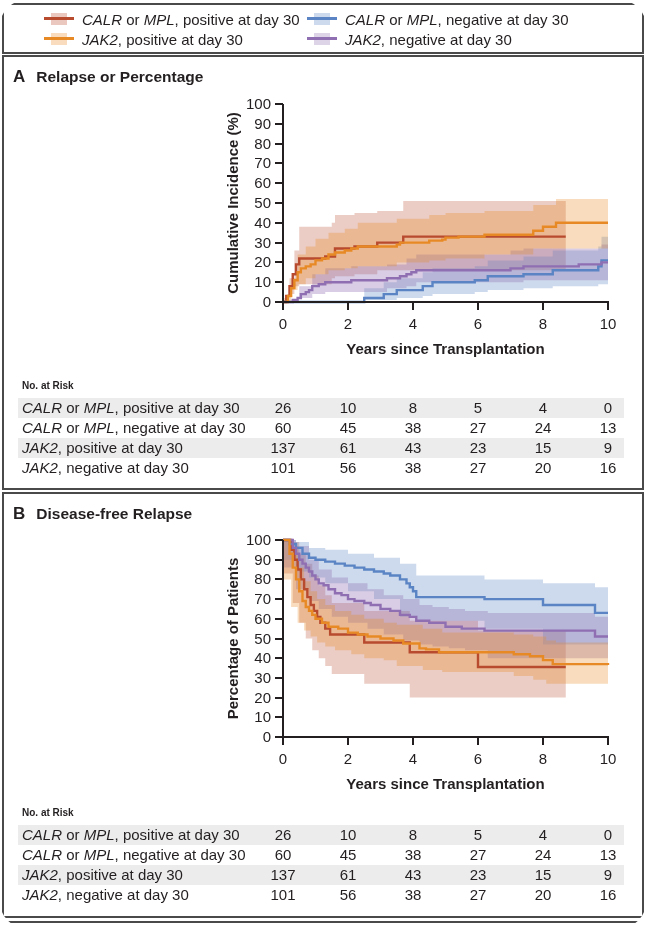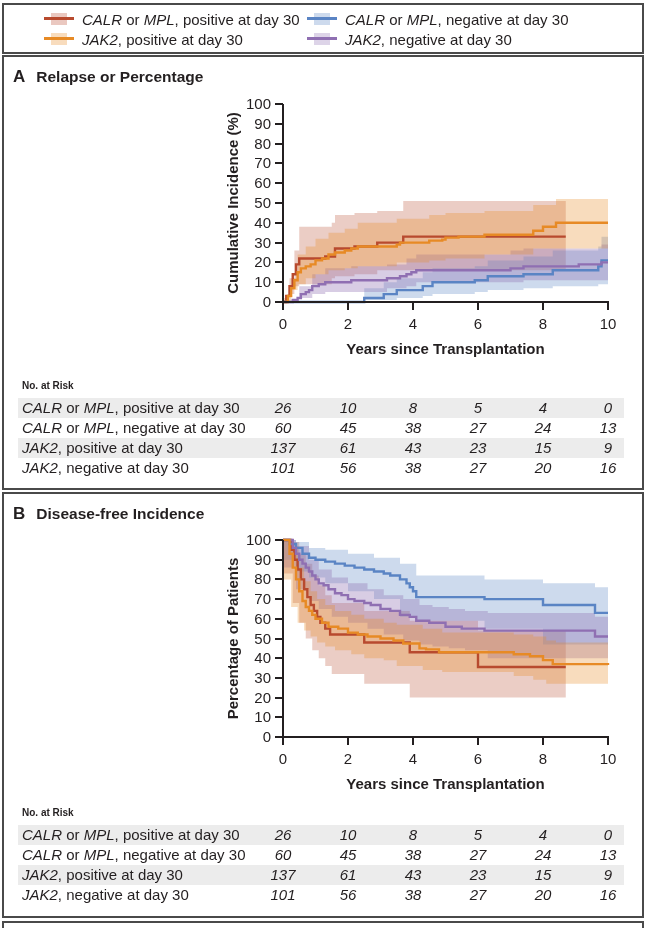--- a/index.html
+++ b/index.html
@@ -1,37 +1,37 @@
 <!DOCTYPE html>
 <html><head>
 <meta charset="utf-8">
 <style>
   html,body{margin:0;padding:0;background:#fff;}
   .fig{position:relative;width:646px;height:928px;background:#fff;overflow:hidden;
-       font-family:"Liberation Sans",sans-serif;color:#231f20;}
+       font-family:"Liberation Sans",sans-serif;color:#231f20;border-radius:26px;}
   .box{position:absolute;left:2px;width:642px;border:2px solid #4a4a4a;background:#fff;box-sizing:border-box;}
   .legend-box{top:3px;height:51px;}
   .legend-grid{display:grid;grid-template-columns:263px auto;grid-template-rows:20px 20px;
        grid-auto-flow:column;padding:4px 0 0 40px;}
   .legend-item{display:flex;align-items:center;gap:8px;font-size:15px;white-space:nowrap;}
   .marker{position:relative;width:30px;height:14px;flex:0 0 30px;}
   .marker .band{position:absolute;left:7px;top:1px;width:16px;height:12px;opacity:.3;}
   .marker .line{position:absolute;left:0;top:5px;width:30px;height:3px;}
   .it{font-style:italic;}
   .panel-title{position:absolute;top:10px;left:9px;white-space:nowrap;}
   .panel-letter{font-weight:bold;font-size:17px;}
   .panel-name{font-weight:bold;font-size:15.5px;margin-left:11px;}
   .chart-host{position:absolute;inset:0;}
   .chart-host svg{position:absolute;top:0;left:0;}
   .risk-table{position:absolute;left:0;width:638px;}
   .risk-title{position:absolute;left:18px;top:0;font-weight:bold;font-size:10px;}
   .risk-row{position:absolute;left:14px;width:606px;height:20px;font-size:15px;line-height:20px;}
   .risk-row.shaded{background:#ececec;}
   .risk-label{position:absolute;left:4px;white-space:nowrap;}
-  .risk-val{position:absolute;width:50px;text-align:center;font-style:italic;}
+  .risk-val{position:absolute;width:50px;text-align:center;}
 </style>
 </head>
 <body>
 
 <div class="fig">
 
   <div class="box legend-box">
     <div class="legend-grid">
         <div class="legend-item">
           <span class="marker">
@@ -154,21 +154,21 @@
           <span class="risk-val" style="left: 370px;">38</span>
           <span class="risk-val" style="left: 435px;">27</span>
           <span class="risk-val" style="left: 500px;">20</span>
           <span class="risk-val" style="left: 565px;">16</span>
         </div>
       </div>
   </div>
 
   <div class="box" style="top:492px;height:426px">
     <div class="panel-title">
-      <span class="panel-letter">B</span><span class="panel-name">Disease-free Incidence</span>
+      <span class="panel-letter">B</span><span class="panel-name">Disease-free Relapse</span>
     </div>
     <div class="chart-host">
         <svg width="638" height="422">
           <path d="M279 46L288.75 46L288.75 47.97L295.25 47.97L295.25 59.78999999999999L301.75 59.78999999999999L301.75 69.63999999999999L308.25 69.63999999999999L308.25 81.46000000000001L314.75 81.46000000000001L314.75 91.31L321.25 91.31L321.25 101.16L327.75 101.16L327.75 109.03999999999999L360.25 109.03999999999999L360.25 116.92L405.75 116.92L405.75 126.77L474 126.77L474 136.62L561.75 136.62L561.75 136.62L561.75 203.6L474 203.6L474 203.6L405.75 203.6L405.75 189.81L360.25 189.81L360.25 179.96L327.75 179.96L327.75 172.07999999999998L321.25 172.07999999999998L321.25 164.2L314.75 164.2L314.75 156.32L308.25 156.32L308.25 144.5L301.75 144.5L301.75 128.74L295.25 128.74L295.25 109.03999999999999L288.75 109.03999999999999L288.75 79.49000000000001L279 79.49000000000001L279 46Z" fill="#b84a2e" fill-opacity="0.28" stroke="none"></path>
           <path d="M279 46L292 46L292 47.97L305 47.97L305 53.879999999999995L321.25 53.879999999999995L321.25 55.849999999999994L344 55.849999999999994L344 59.78999999999999L370 59.78999999999999L370 63.72999999999999L396 63.72999999999999L396 69.63999999999999L412.25 69.63999999999999L412.25 81.46000000000001L480.5 81.46000000000001L480.5 85.4L539 85.4L539 89.34L591 89.34L591 93.28L604 93.28L604 93.28L604 150.41L591 150.41L591 150.41L539 150.41L539 134.65L480.5 134.65L480.5 126.77L412.25 126.77L412.25 122.83L396 122.83L396 105.1L370 105.1L370 97.22L344 97.22L344 89.34L321.25 89.34L321.25 83.43L305 83.43L305 77.52000000000001L292 77.52000000000001L292 65.69999999999999L279 65.69999999999999L279 46Z" fill="#5a84c4" fill-opacity="0.3" stroke="none"></path>
           <path d="M279 46L292 46L292 51.91L305 51.91L305 65.69999999999999L314.75 65.69999999999999L314.75 75.55000000000001L327.75 75.55000000000001L327.75 83.43L344 83.43L344 89.34L363.5 89.34L363.5 95.25L379.75 95.25L379.75 101.16L399.25 101.16L399.25 105.1L415.5 105.1L415.5 111.00999999999999L428.5 111.00999999999999L428.5 112.97999999999999L444.75 112.97999999999999L444.75 114.94999999999999L461 114.94999999999999L461 116.92L483.75 116.92L483.75 118.89L591 118.89L591 122.83L604 122.83L604 122.83L604 164.2L591 164.2L591 164.2L483.75 164.2L483.75 156.32L461 156.32L461 154.35L444.75 154.35L444.75 152.38L428.5 152.38L428.5 150.41L415.5 150.41L415.5 146.47L399.25 146.47L399.25 140.56L379.75 140.56L379.75 134.65L363.5 134.65L363.5 128.74L344 128.74L344 122.83L327.75 122.83L327.75 114.94999999999999L314.75 114.94999999999999L314.75 107.07L305 107.07L305 95.25L292 95.25L292 73.58000000000001L279 73.58000000000001L279 46Z" fill="#8f6fb2" fill-opacity="0.35" stroke="none"></path>
           <path d="M279 46L287.125 46L287.125 53.879999999999995L293.625 53.879999999999995L293.625 73.58000000000001L300.125 73.58000000000001L300.125 87.37L306.625 87.37L306.625 97.22L313.125 97.22L313.125 105.1L321.25 105.1L321.25 111.00999999999999L331 111.00999999999999L331 116.92L347.25 116.92L347.25 120.86L360.25 120.86L360.25 124.8L379.75 124.8L379.75 128.74L392.75 128.74L392.75 130.70999999999998L418.75 130.70999999999998L418.75 134.65L438.25 134.65L438.25 138.59L509.75 138.59L509.75 140.56L529.25 140.56L529.25 142.53L542.25 142.53L542.25 146.47L552 146.47L552 148.44L604 148.44L604 148.44L604 189.81L552 189.81L552 189.81L542.25 189.81L542.25 185.87L529.25 185.87L529.25 181.93L509.75 181.93L509.75 177.99L438.25 177.99L438.25 176.01999999999998L418.75 176.01999999999998L418.75 172.07999999999998L392.75 172.07999999999998L392.75 166.17000000000002L379.75 166.17000000000002L379.75 164.2L360.25 164.2L360.25 160.26L347.25 160.26L347.25 156.32L331 156.32L331 152.38L321.25 152.38L321.25 148.44L313.125 148.44L313.125 142.53L306.625 142.53L306.625 136.62L300.125 136.62L300.125 128.74L293.625 128.74L293.625 112.97999999999999L287.125 112.97999999999999L287.125 85.4L279 85.4L279 46Z" fill="#e78a25" fill-opacity="0.3" stroke="none"></path>
           <path d="M279 46L287.125 46L287.125 55.849999999999994L290.375 55.849999999999994L290.375 65.69999999999999L293.625 65.69999999999999L293.625 75.55000000000001L296.875 75.55000000000001L296.875 85.4L300.125 85.4L300.125 95.25L303.375 95.25L303.375 103.13L306.625 103.13L306.625 111.00999999999999L309.875 111.00999999999999L309.875 116.92L313.125 116.92L313.125 122.83L316.375 122.83L316.375 128.74L321.25 128.74L321.25 134.65L326.125 134.65L326.125 140.56L357 140.56L357 140.56L360.25 140.56L360.25 148.44L402.5 148.44L402.5 148.44L405.75 148.44L405.75 158.29000000000002L470.75 158.29000000000002L470.75 158.29000000000002L474 158.29000000000002L474 173.065L561.75 173.065L561.75 173.065" fill="none" stroke="#b84a2e" stroke-width="2.4"></path>
           <path d="M279 46L285.5 46L285.5 49.94L292 49.94L292 53.879999999999995L298.5 53.879999999999995L298.5 59.78999999999999L305 59.78999999999999L305 63.72999999999999L311.5 63.72999999999999L311.5 65.69999999999999L321.25 65.69999999999999L321.25 67.66999999999999L331 67.66999999999999L331 69.63999999999999L340.75 69.63999999999999L340.75 71.61000000000001L350.5 71.61000000000001L350.5 73.58000000000001L360.25 73.58000000000001L360.25 75.55000000000001L370 75.55000000000001L370 77.52000000000001L379.75 77.52000000000001L379.75 79.49000000000001L386.25 79.49000000000001L386.25 81.46000000000001L396 81.46000000000001L396 85.4L402.5 85.4L402.5 89.34L405.75 89.34L405.75 93.28L409 93.28L409 97.22L412.25 97.22L412.25 103.13L480.5 103.13L480.5 105.1L539 105.1L539 111.00999999999999L591 111.00999999999999L591 118.89L604 118.89L604 118.89" fill="none" stroke="#5a84c4" stroke-width="2.4"></path>
           <path d="M279 46L288.75 46L288.75 53.879999999999995L292 53.879999999999995L292 59.78999999999999L295.25 59.78999999999999L295.25 65.69999999999999L298.5 65.69999999999999L298.5 69.63999999999999L301.75 69.63999999999999L301.75 73.58000000000001L305 73.58000000000001L305 77.52000000000001L308.25 77.52000000000001L308.25 81.46000000000001L311.5 81.46000000000001L311.5 85.4L314.75 85.4L314.75 89.34L319.625 89.34L319.625 91.31L324.5 91.31L324.5 95.25L331 95.25L331 99.19L337.5 99.19L337.5 101.16L344 101.16L344 105.1L350.5 105.1L350.5 107.07L360.25 107.07L360.25 109.03999999999999L366.75 109.03999999999999L366.75 111.00999999999999L376.5 111.00999999999999L376.5 114.94999999999999L386.25 114.94999999999999L386.25 116.92L396 116.92L396 120.86L405.75 120.86L405.75 122.83L412.25 122.83L412.25 126.77L425.25 126.77L425.25 128.74L441.5 128.74L441.5 132.68L457.75 132.68L457.75 134.65L480.5 134.65L480.5 136.62L587.75 136.62L587.75 136.62L591 136.62L591 142.53L604 142.53L604 142.53" fill="none" stroke="#8f6fb2" stroke-width="2.4"></path>

